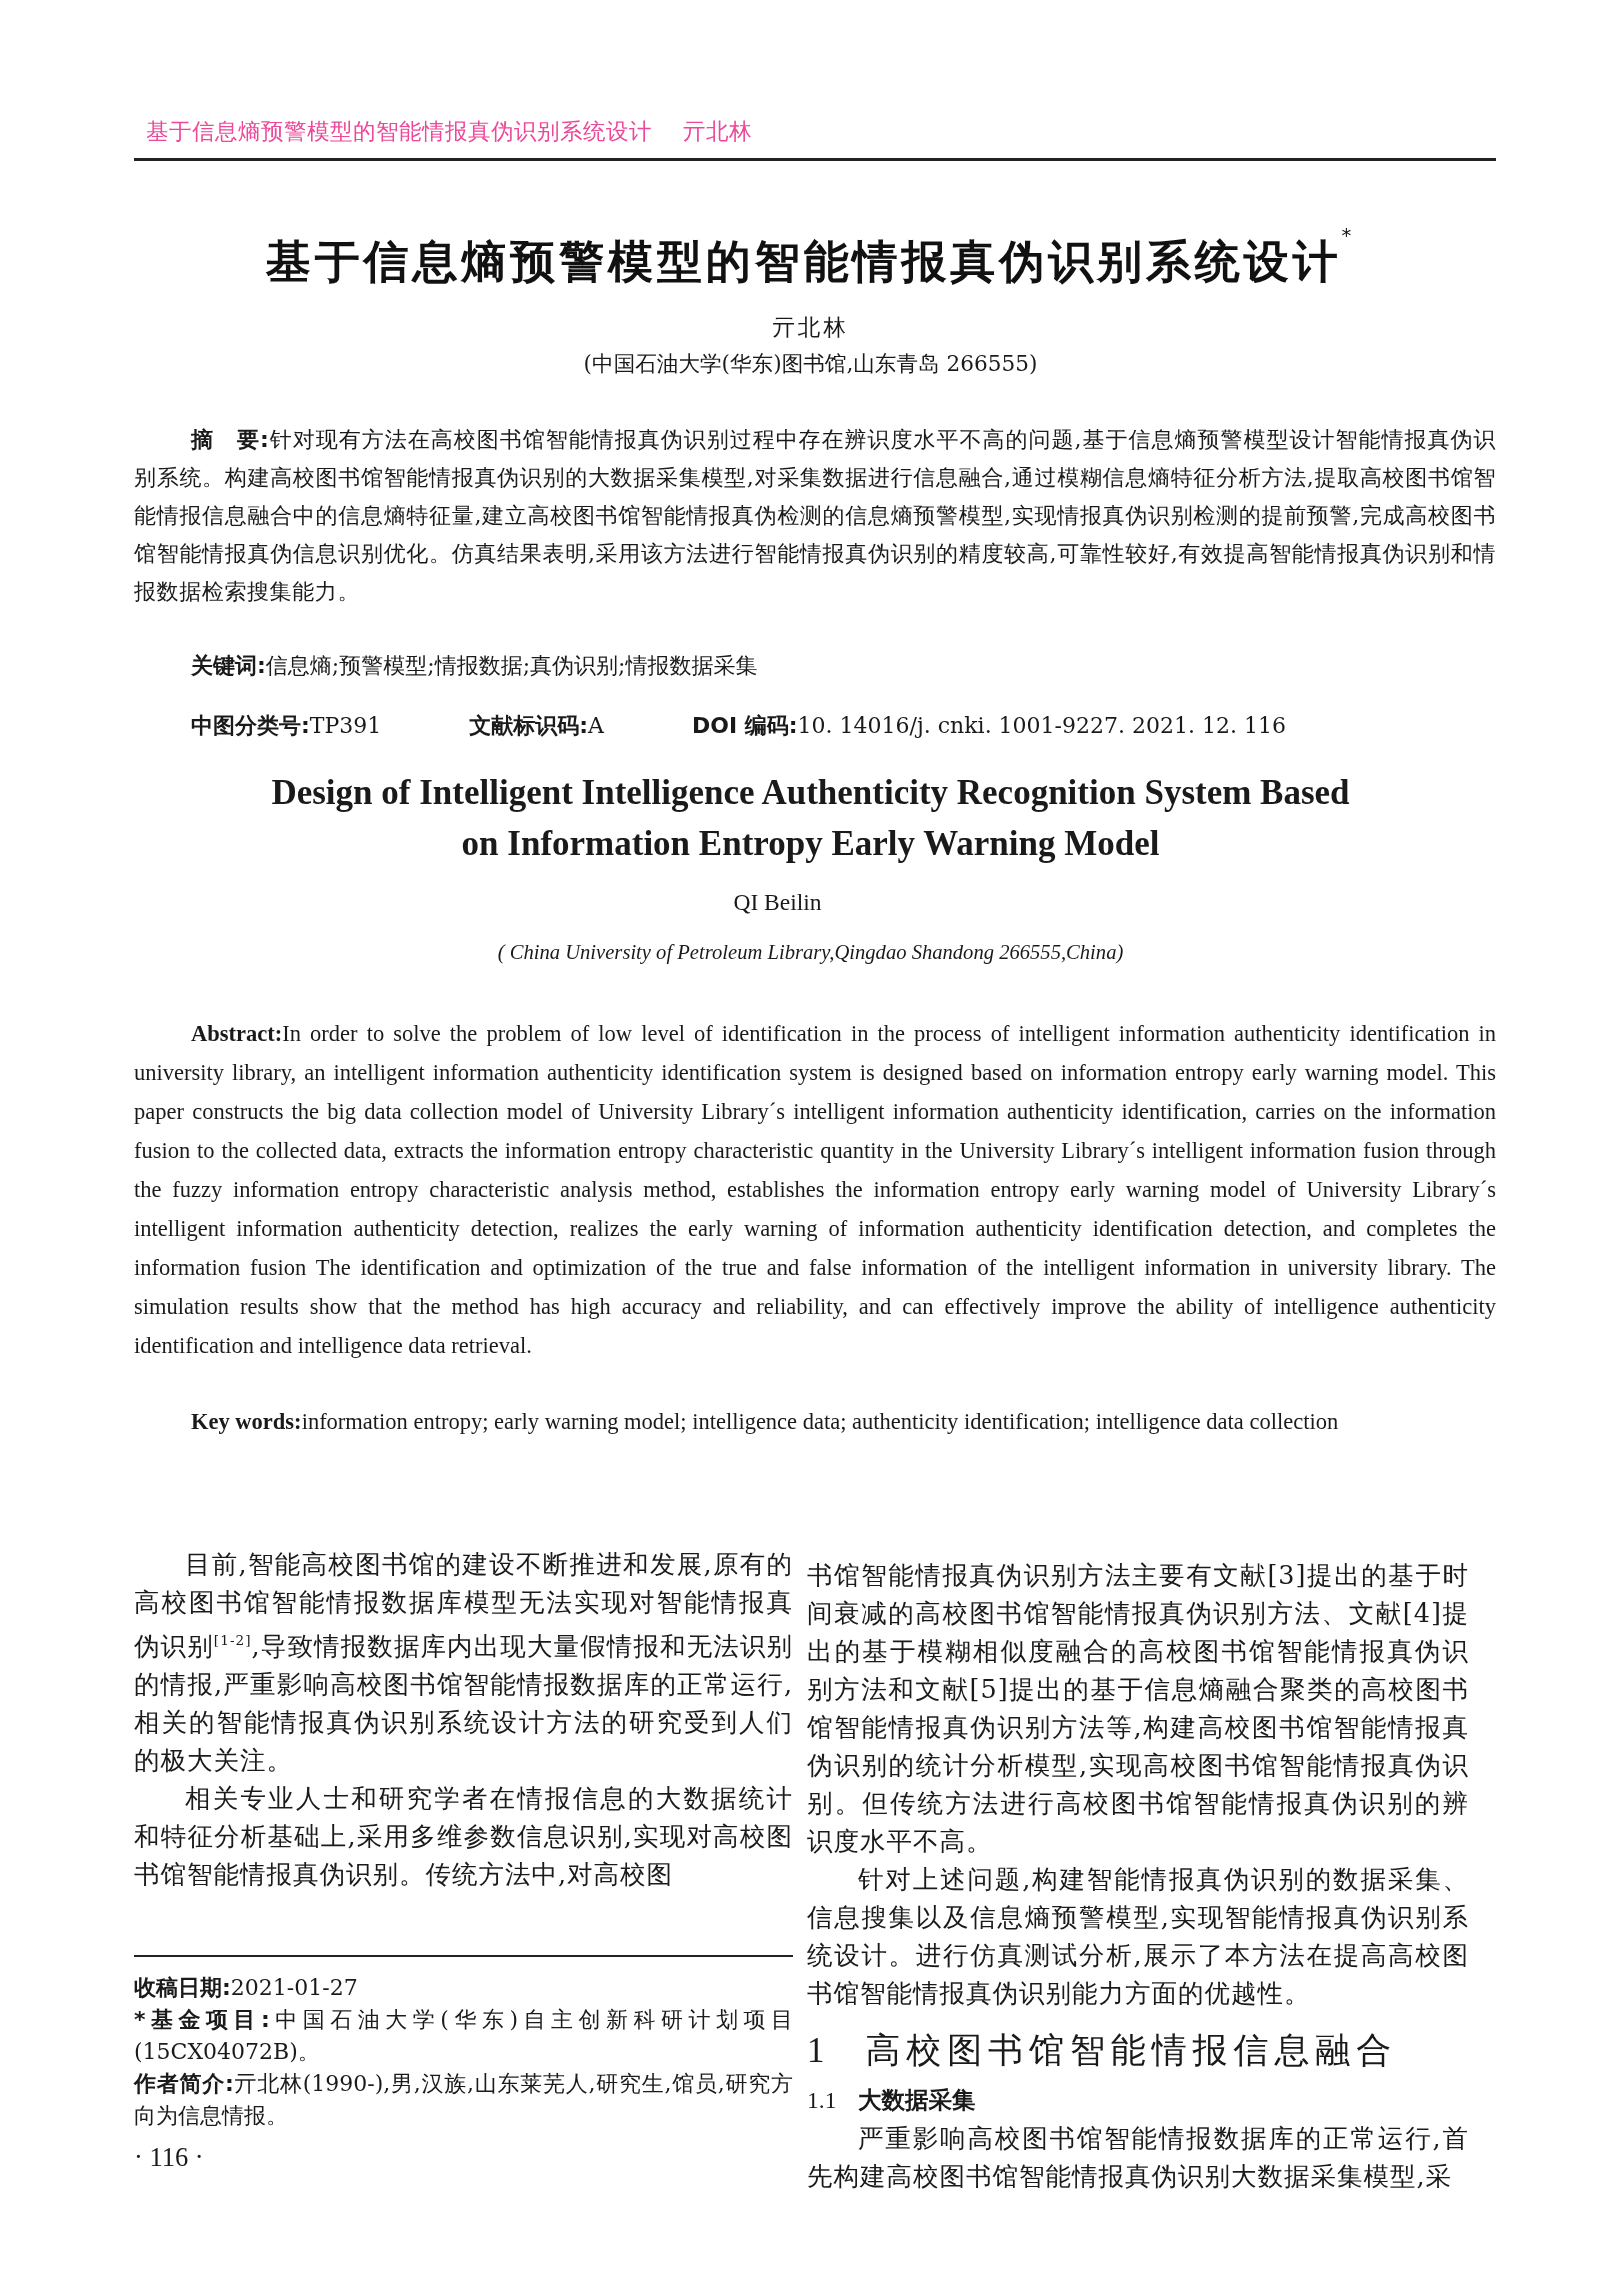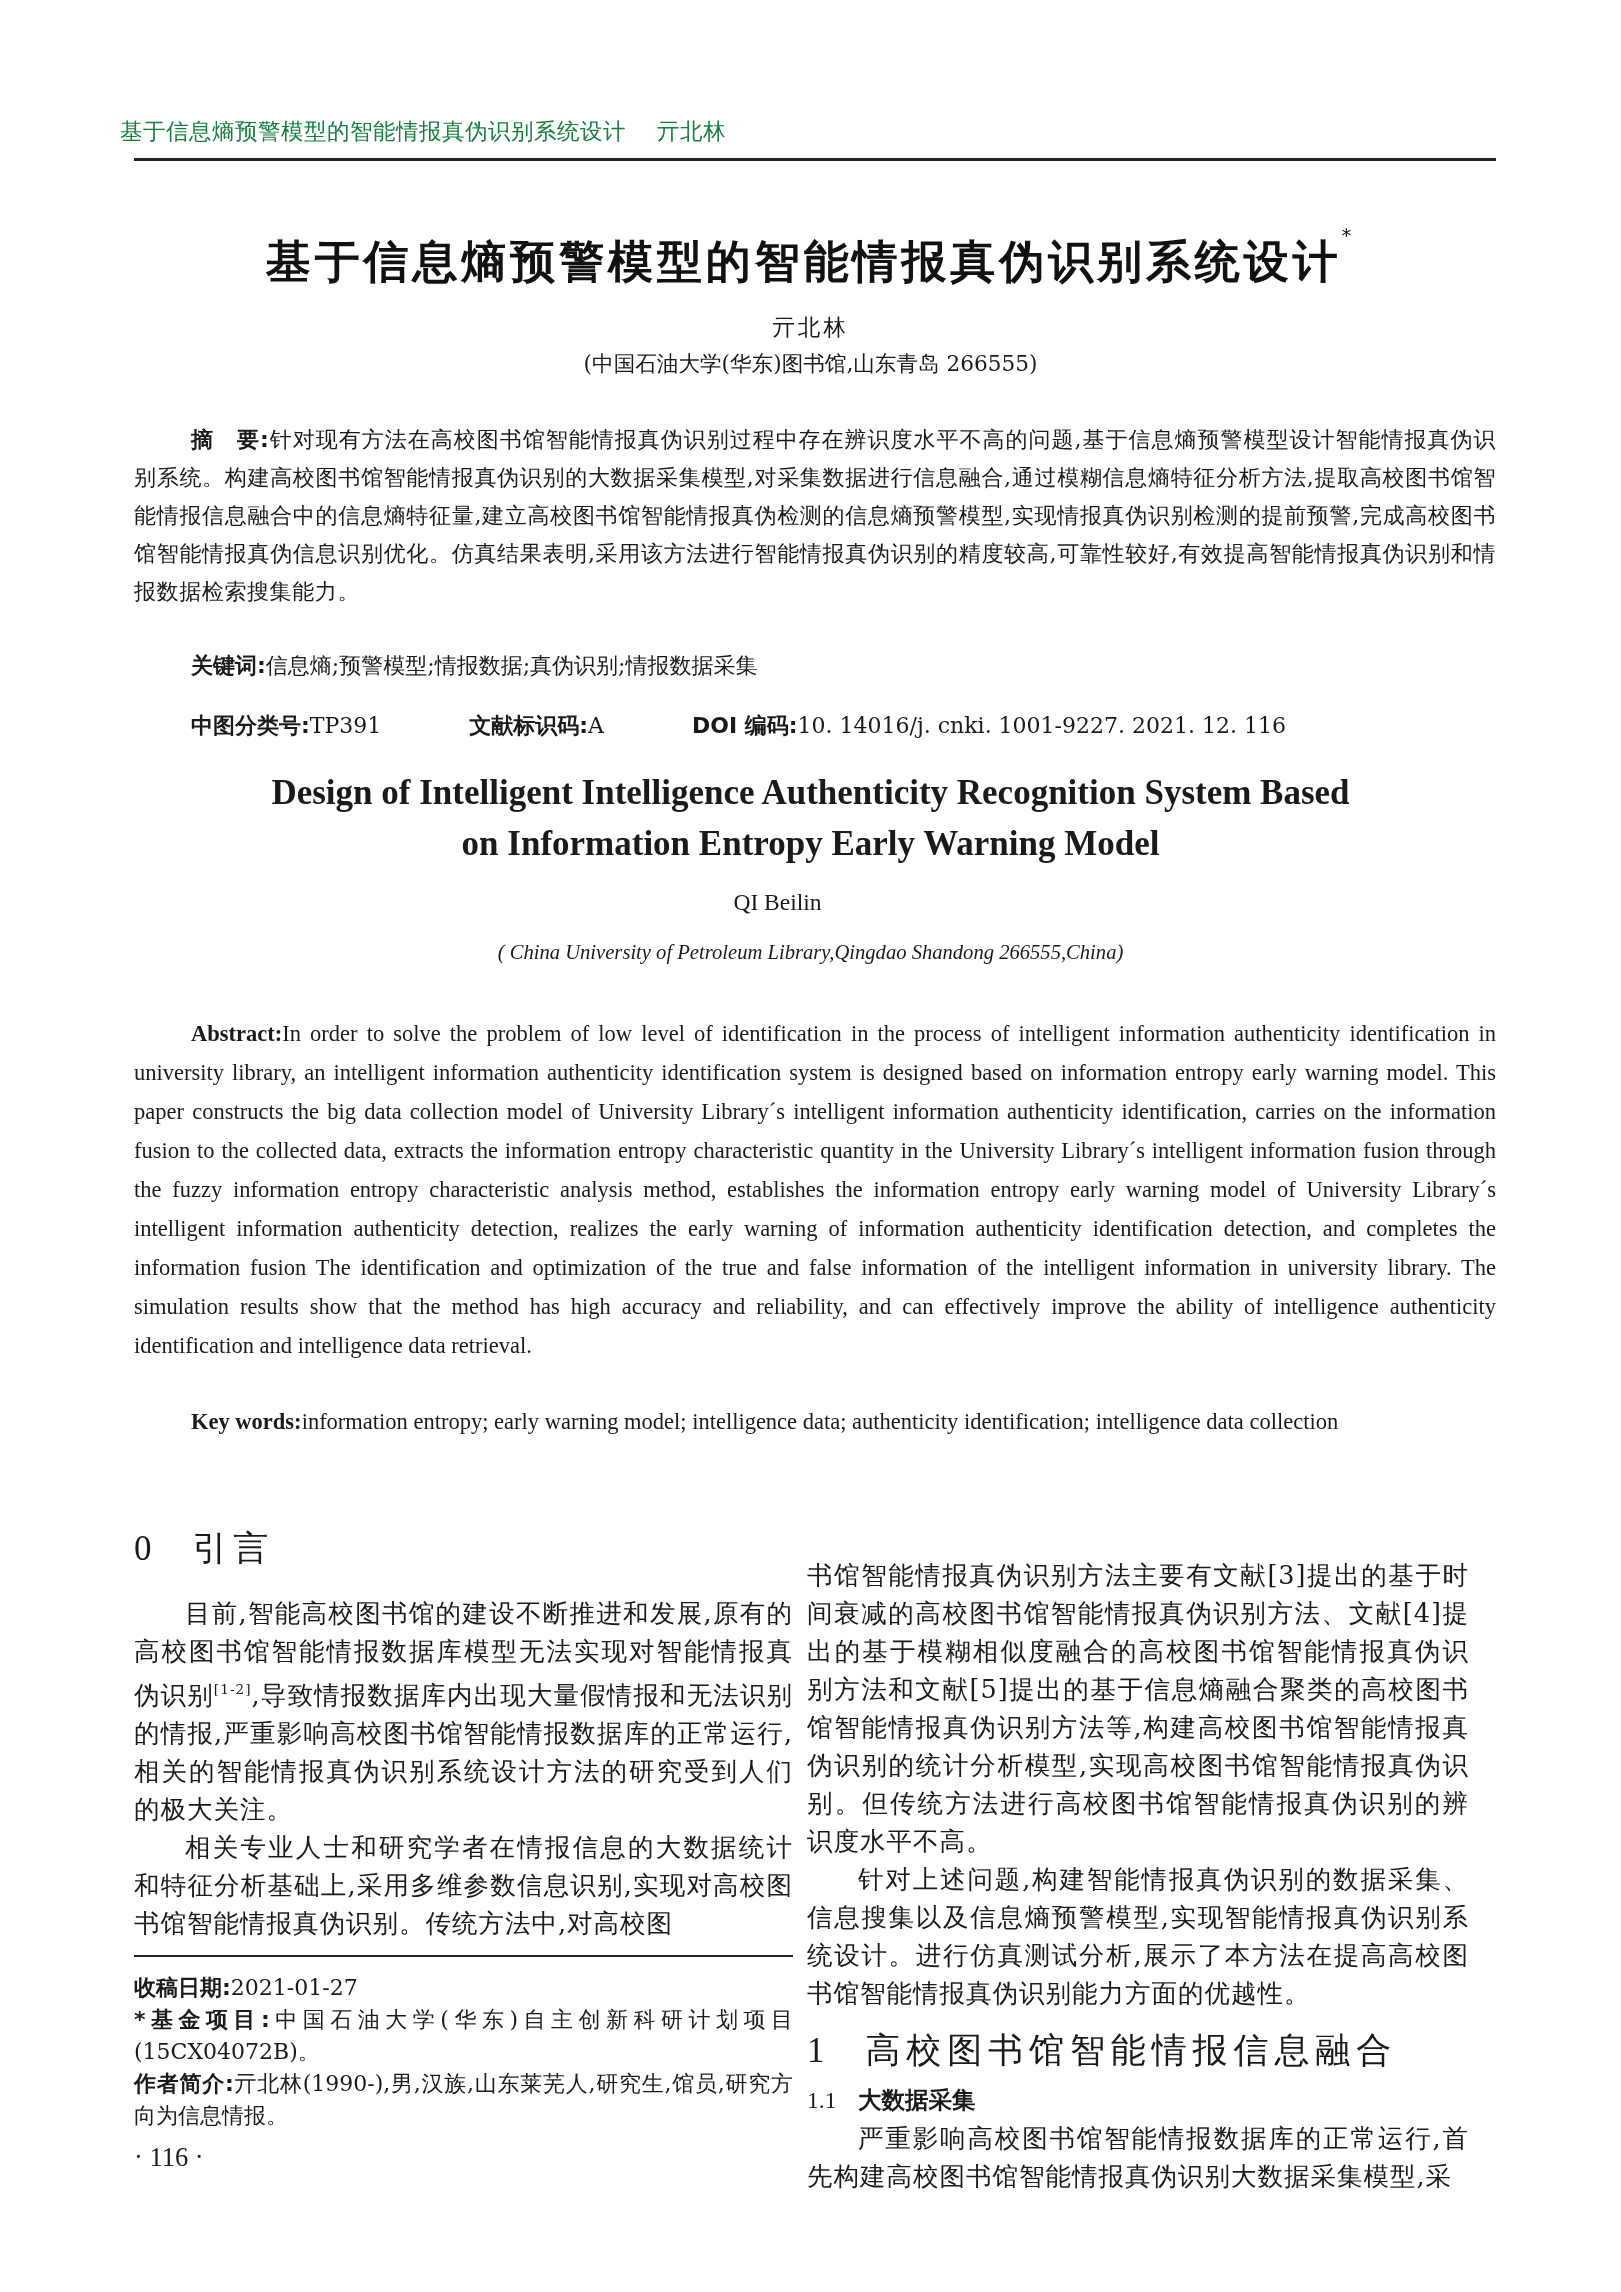--- a/index.html
+++ b/index.html
@@ -1,18 +1,18 @@
 <!DOCTYPE html>
 <html><head>
 <meta charset="utf-8">
 <style>
   html, body { margin:0; padding:0; background:#ffffff; }
   body { width:1621px; height:2293px; position:relative; overflow:hidden; color:#1a1a1a;
          font-family:"DejaVu Serif","Liberation Serif",serif; }
-  .running-header { position:absolute; left:120px; top:116px; font-size:22.5px; letter-spacing:0.5px; color:#15803d;
+  .running-header { position:absolute; left:146px; top:116px; font-size:22.5px; letter-spacing:0.5px; color:#ec4899;
          font-family:Liberation Mono, monospace; }
   .running-header .author { margin-left:31px; }
   .header-rule { position:absolute; left:134px; top:158px; width:1362px; height:2.9px; background:#222; }
   .title-cn { position:absolute; left:0; width:1621px; top:232px; text-align:center; font-size:45px; font-weight:bold;
          letter-spacing:3.9px; font-family:"DejaVu Sans","Liberation Sans",sans-serif; color:#111; }
   .title-cn sup { font-size:19.6px; font-weight:normal; vertical-align:top; position:relative; top:-7.8px; }
   .author-cn { position:absolute; left:0; width:1621px; top:312px; text-align:center; font-size:22.5px; letter-spacing:2.9px; }
   .affil-cn { position:absolute; left:0; width:1621px; top:349px; text-align:center; font-size:21.6px; }
   .abstract-cn { position:absolute; left:134px; width:1362px; top:421px; font-size:22px; line-height:38px;
          text-align:justify; text-indent:57px; letter-spacing:0.6px; }
@@ -86,21 +86,20 @@
 
 <div class="abstract-en">
   <span class="label-bold">Abstract:</span><span>In order to solve the problem of low level of identification in the process of intelligent information authenticity identification in university library, an intelligent information authenticity identification system is designed based on information entropy early warning model. This paper constructs the big data collection model of University Library´s intelligent information authenticity identification, carries on the information fusion to the collected data, extracts the information entropy characteristic quantity in the University Library´s intelligent information fusion through the fuzzy information entropy characteristic analysis method, establishes the information entropy early warning model of University Library´s intelligent information authenticity detection, realizes the early warning of information authenticity identification detection, and completes the information fusion The identification and optimization of the true and false information of the intelligent information in university library. The simulation results show that the method has high accuracy and reliability, and can effectively improve the ability of intelligence authenticity identification and intelligence data retrieval.</span>
 </div>
 
 <div class="keywords-en">
   <span class="label-bold">Key words:</span><span>information entropy; early warning model; intelligence data; authenticity identification; intelligence data collection</span>
 </div>
 
 <div class="col-left">
-  <h2 class="sec-heading"><span class="num">0</span><span>引言</span></h2>
   <p class="para"><span>目前,智能高校图书馆的建设不断推进和发展,原有的高校图书馆智能情报数据库模型无法实现对智能情报真伪识别</span><sup>[1-2]</sup><span>,导致情报数据库内出现大量假情报和无法识别的情报,严重影响高校图书馆智能情报数据库的正常运行,相关的智能情报真伪识别系统设计方法的研究受到人们的极大关注。</span></p>
   <p class="para">相关专业人士和研究学者在情报信息的大数据统计和特征分析基础上,采用多维参数信息识别,实现对高校图书馆智能情报真伪识别。传统方法中,对高校图</p>
 </div>
 
 <div class="col-right">
   <p class="para noindent">书馆智能情报真伪识别方法主要有文献[3]提出的基于时间衰减的高校图书馆智能情报真伪识别方法、文献[4]提出的基于模糊相似度融合的高校图书馆智能情报真伪识别方法和文献[5]提出的基于信息熵融合聚类的高校图书馆智能情报真伪识别方法等,构建高校图书馆智能情报真伪识别的统计分析模型,实现高校图书馆智能情报真伪识别。但传统方法进行高校图书馆智能情报真伪识别的辨识度水平不高。</p>
   <p class="para">针对上述问题,构建智能情报真伪识别的数据采集、信息搜集以及信息熵预警模型,实现智能情报真伪识别系统设计。进行仿真测试分析,展示了本方法在提高高校图书馆智能情报真伪识别能力方面的优越性。</p>
   <h2 class="sec-heading"><span class="num">1</span><span>高校图书馆智能情报信息融合</span></h2>
   <h3 class="sub-heading"><span class="num">1.1</span><span class="txt">大数据采集</span></h3>
   <p class="para">严重影响高校图书馆智能情报数据库的正常运行,首先构建高校图书馆智能情报真伪识别大数据采集模型,采</p>

